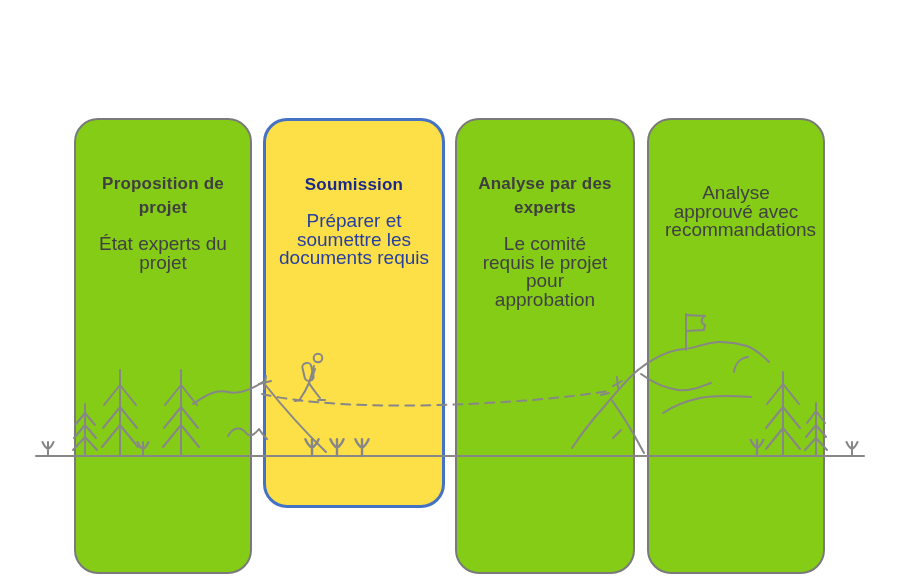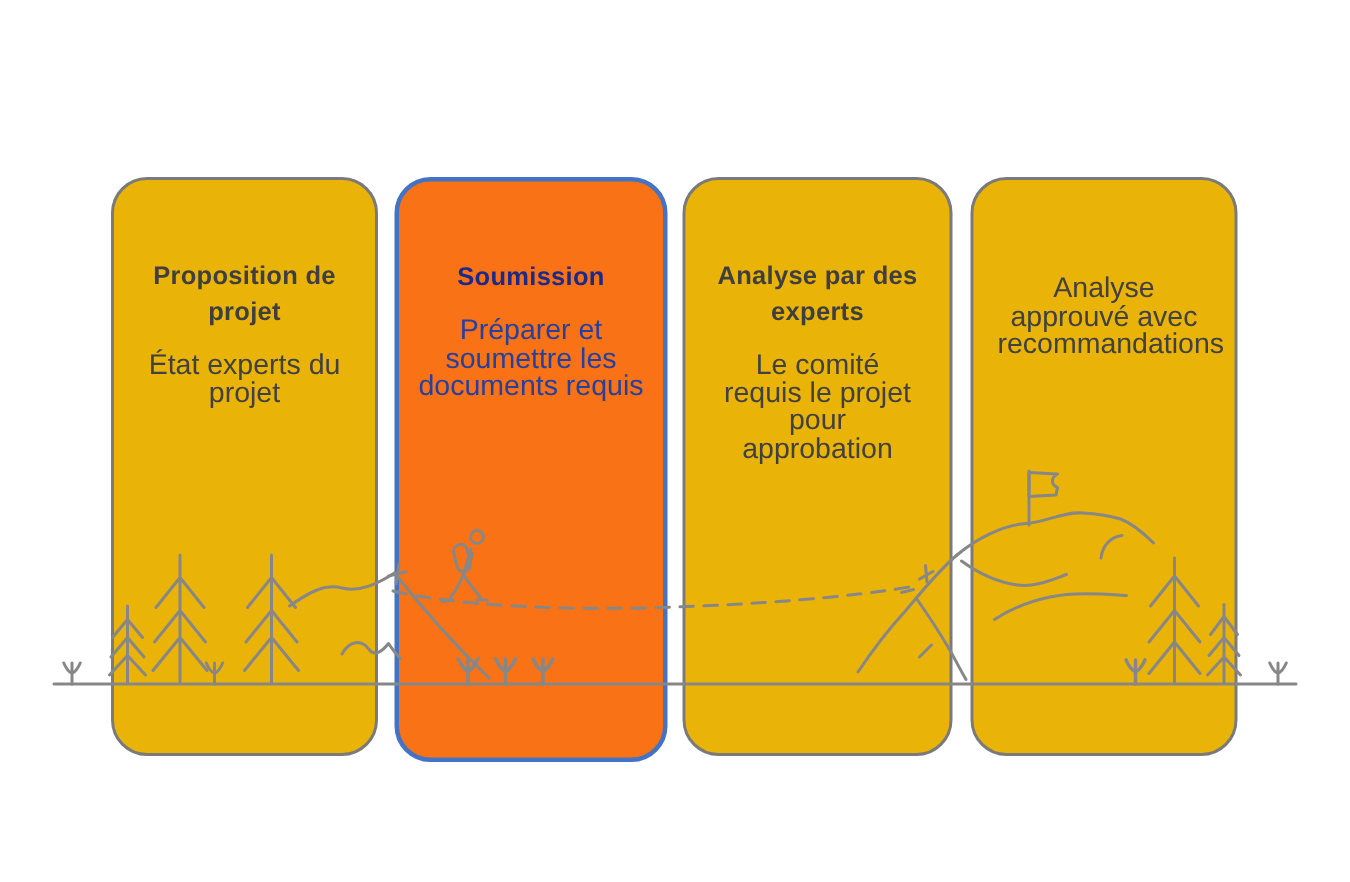--- a/index.html
+++ b/index.html
@@ -1,26 +1,26 @@
 <!DOCTYPE html>
 <html><head>
 <meta charset="utf-8">
 <style>
   html,body{margin:0;padding:0;}
   body{
     width:900px;height:588px;position:relative;background:#ffffff;
     font-family:"Liberation Sans",sans-serif;overflow:hidden;
   }
   .stage-card{
-    position:absolute;top:118px;height:386px;box-sizing:border-box;
-    background:#eab308;border:2px solid #7a7a7a;border-radius:24px;
+    position:absolute;top:118px;height:456px;box-sizing:border-box;
+    background:#84cc16;border:2px solid #7a7a7a;border-radius:24px;
     text-align:center;padding:52px 12px 0;
   }
   .stage-card.highlight{
-    background:#f97316;border:3px solid #4472c4;height:390px;
+    background:#fde047;border:3px solid #4472c4;height:390px;
   }
   .stage-title{
     font-size:17px;font-weight:bold;color:#3f3f3f;line-height:24px;
     margin:0 auto 15px;letter-spacing:.2px;
   }
   .stage-desc{
     font-size:19px;color:#414141;line-height:18.5px;margin:12px auto;
   }
   .highlight .stage-title{color:#1b2a8a;}
   .highlight .stage-desc{color:#27409f;}

